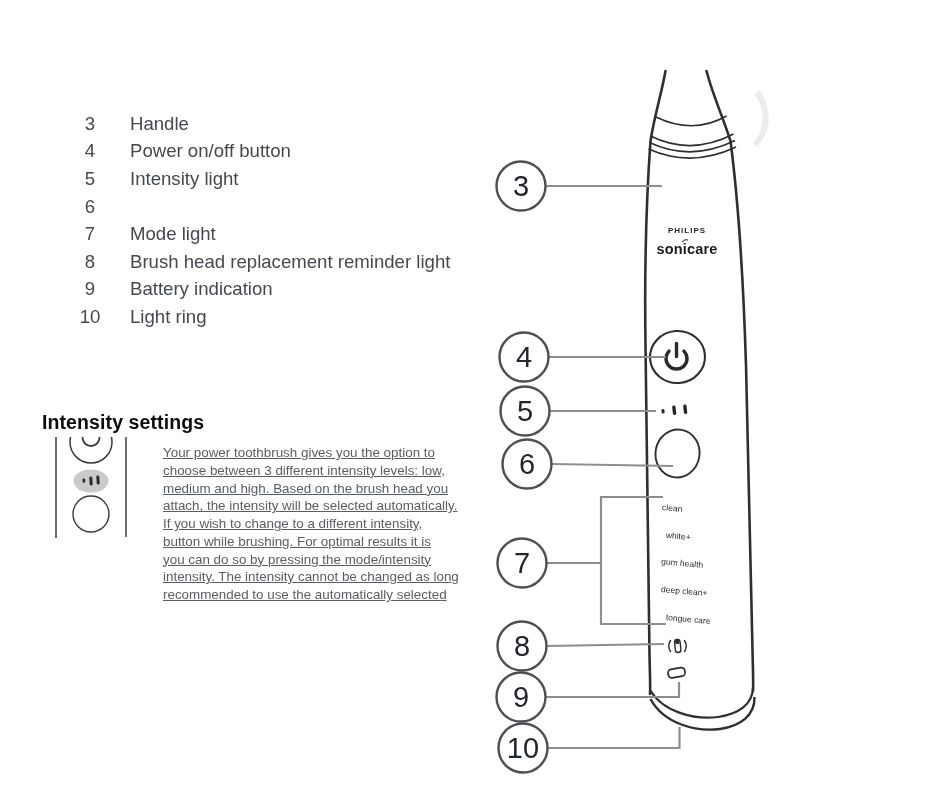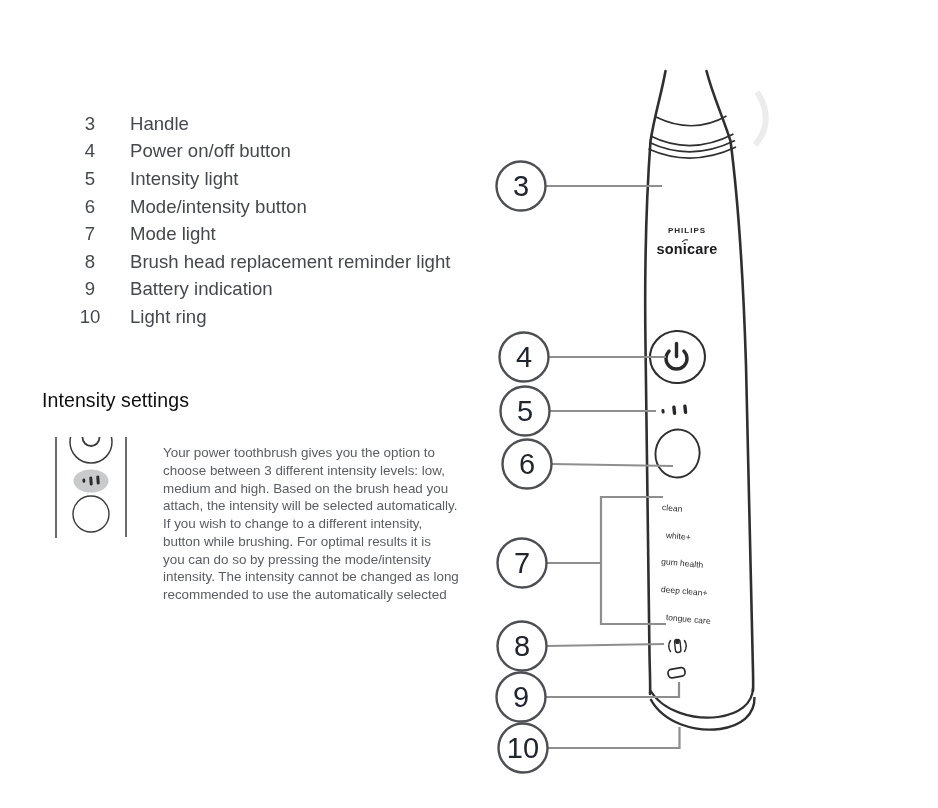--- a/index.html
+++ b/index.html
@@ -5,26 +5,27 @@
   html,body{margin:0;padding:0;}
   body{
     width:938px;height:808px;position:relative;background:#ffffff;
     font-family:"Liberation Sans", sans-serif;overflow:hidden;
   }
   .parts-list{position:absolute;left:78px;top:110px;color:#45494d;font-size:18.6px;}
   .parts-row{display:flex;align-items:center;height:27.6px;}
   .parts-num{width:24px;text-align:center;flex:0 0 auto;}
   .parts-label{margin-left:28px;white-space:nowrap;}
   .section-title{
-    position:absolute;left:42px;top:389px;font-size:19.5px;font-weight:normal;
+    position:absolute;left:42px;top:411px;font-size:19.5px;font-weight:bold;
     color:#0e0e0e;letter-spacing:.1px;
   }
   .section-body{
     position:absolute;left:163px;top:444px;font-size:13.4px;line-height:17.75px;
     color:#5a5d61;
+    text-decoration:underline;
   }
   .section-body div{white-space:nowrap;}
   svg.diagram{position:absolute;left:0;top:0;width:938px;height:808px;}
   .hand{stroke:#2f2f31;fill:none;}
   .lead{stroke:#8e8e8e;stroke-width:2.2;fill:none;}
   .co-circle{fill:#ffffff;stroke:#4d4f52;stroke-width:2.4;}
   .co-num{font-size:29px;fill:#21262e;text-anchor:middle;font-weight:400;}
   .mode-label{font-size:8.5px;fill:#2b2b2e;text-anchor:middle;}
 </style>
 </head>
@@ -38,21 +39,20 @@
   <div class="parts-row">
     <span class="parts-num">4</span>
     <span class="parts-label">Power on/off button</span>
   </div>
   <div class="parts-row">
     <span class="parts-num">5</span>
     <span class="parts-label">Intensity light</span>
   </div>
   <div class="parts-row">
     <span class="parts-num">6</span>
-    <span class="parts-label">Mode/intensity button</span>
   </div>
   <div class="parts-row">
     <span class="parts-num">7</span>
     <span class="parts-label">Mode light</span>
   </div>
   <div class="parts-row">
     <span class="parts-num">8</span>
     <span class="parts-label">Brush head replacement reminder light</span>
   </div>
   <div class="parts-row">

